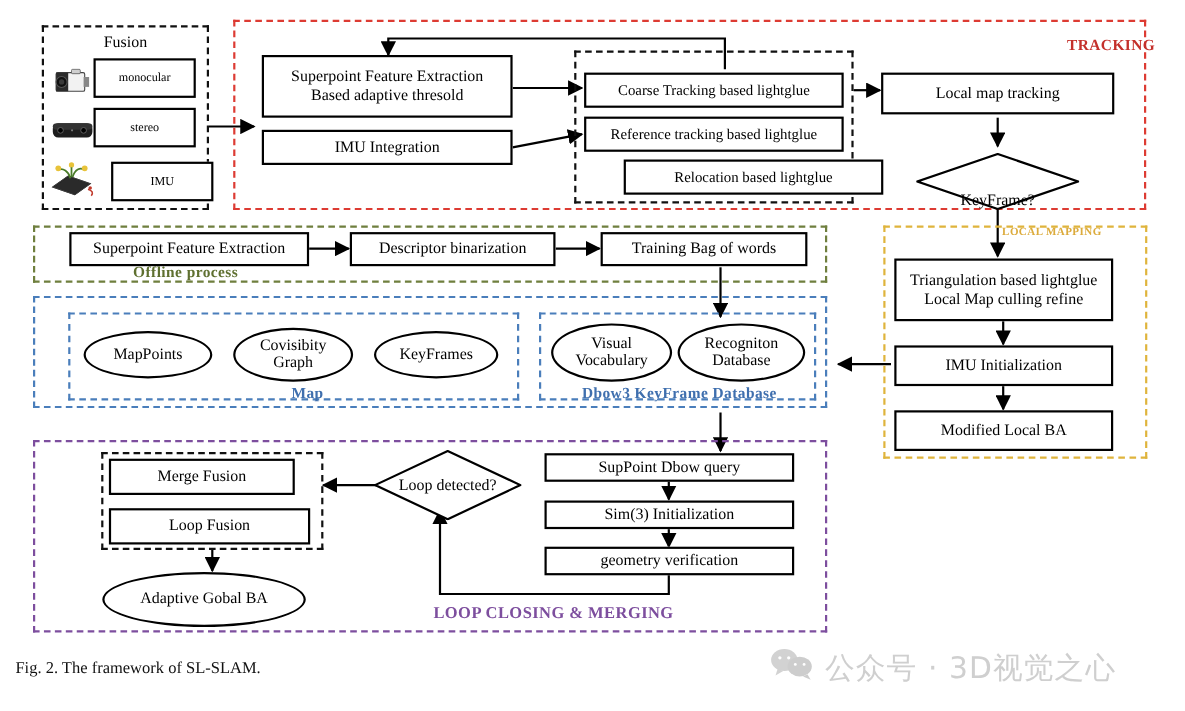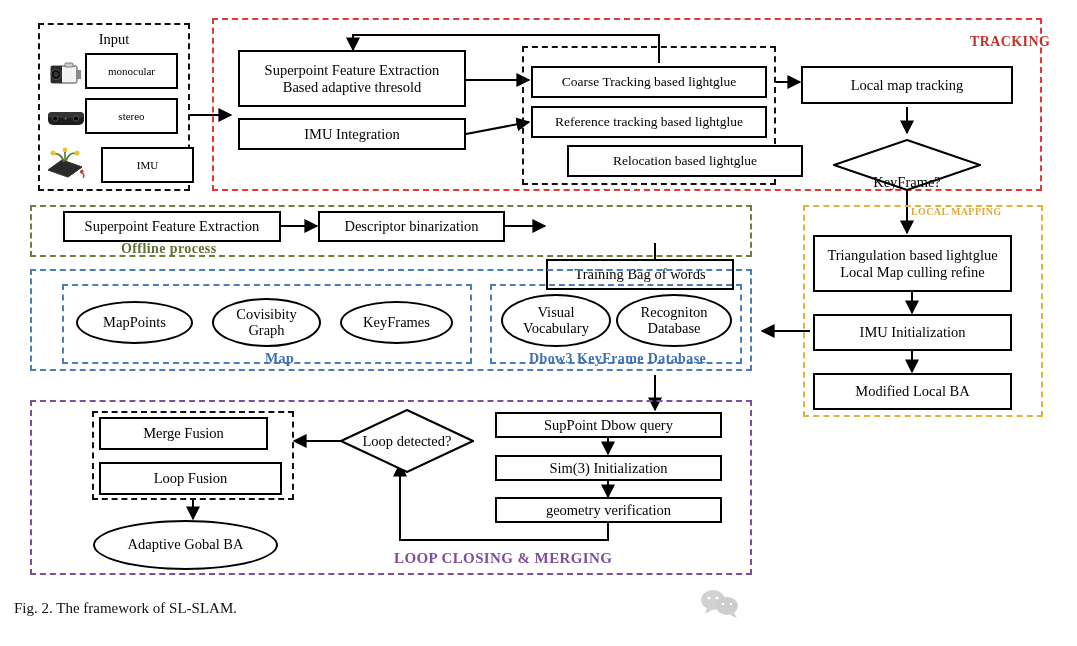--- a/index.html
+++ b/index.html
@@ -101,21 +101,21 @@
 
       <path d="M 608 522 L 608 540 L 400 540 L 400 464"></path>
 
       <path d="M 348 441 L 294 441"></path>
 
       <path d="M 193 500 L 193 519"></path>
     </g>
   </svg>
 
   <div class="grp d-black" style="left:38px;top:23px;width:152px;height:168px;"></div>
-  <div class="node t12" style="left:82px;top:30px;width:64px;height:18px;font-size:14.5px;">Input</div>
+  <div class="node t12" style="left:82px;top:30px;width:64px;height:18px;font-size:14.5px;">Fusion</div>
 
   <div class="ico" style="left:45px;top:62px;width:42px;height:26px;">
     <svg width="42" height="26" viewBox="0 0 42 26">
       <rect x="6" y="4" width="26" height="17" rx="1.5" fill="#f2f2f2" stroke="#444" stroke-width="1"></rect>
       <rect x="6" y="4" width="11" height="17" fill="#2b2b2b"></rect>
       <circle cx="11" cy="12.5" r="5" fill="#111" stroke="#555" stroke-width="1"></circle>
       <circle cx="11" cy="12.5" r="2.4" fill="#3a3a3a"></circle>
       <rect x="20" y="1" width="8" height="4" rx="1" fill="#cfcfcf" stroke="#555" stroke-width=".7"></rect>
       <rect x="31" y="8" width="5" height="9" fill="#888"></rect>
     </svg>
@@ -170,21 +170,21 @@
       <polygon points="74,1 147,26 74,51 1,26" fill="#fff" stroke="#000" stroke-width="2" vector-effect="non-scaling-stroke"></polygon>
     </svg>
     <span class="dtext t12">KeyFrame?</span>
   </div>
 
   <div class="grp d-olive" style="left:30px;top:205px;width:722px;height:52px;"></div>
   <div class="lbl c-olive" style="left:121px;top:241px;font-size:14px;">Offline process</div>
 
   <div class="node box t12" style="left:63px;top:211px;width:218px;height:31px;">Superpoint Feature Extraction</div>
   <div class="node box t12" style="left:318px;top:211px;width:187px;height:31px;">Descriptor binarization</div>
-  <div class="node box t12" style="left:546px;top:211px;width:188px;height:31px;margin-top:48px;">Training Bag of words</div>
+  <div class="node box t12" style="left:546px;top:211px;width:188px;height:31px;">Training Bag of words</div>
 
   <div class="grp d-blue" style="left:30px;top:269px;width:722px;height:102px;"></div>
 
   <div class="grp d-blue" style="left:62px;top:284px;width:410px;height:80px;"></div>
   <div class="lbl c-blue" style="left:265px;top:351px;font-size:14px;">Map</div>
 
   <div class="ell t12" style="left:76px;top:301px;width:117px;height:43px;">MapPoints</div>
   <div class="ell" style="left:212px;top:298px;width:109px;height:49px;flex-direction:column;">
     <span class="t12">Covisibity</span>
     <span class="t12">Graph</span>
@@ -241,15 +241,16 @@
         <ellipse cx="13" cy="12" rx="12" ry="10" fill="#d2d2d2"></ellipse>
         <path d="M7 20 l-2 6 l7 -4 z" fill="#d2d2d2"></path>
         <ellipse cx="27" cy="18" rx="11" ry="9" fill="#cdcdcd"></ellipse>
         <path d="M34 25 l3 5 l-7 -3 z" fill="#cdcdcd"></path>
         <circle cx="9" cy="10" r="1.5" fill="#fff"></circle>
         <circle cx="17" cy="10" r="1.5" fill="#fff"></circle>
         <circle cx="23" cy="16" r="1.3" fill="#fff"></circle>
         <circle cx="31" cy="16" r="1.3" fill="#fff"></circle>
       </svg>
     </span>
+    <span class="wm-txt">公众号 · 3D视觉之心</span>
   </div>
 
 </div>
 
 </body></html>

